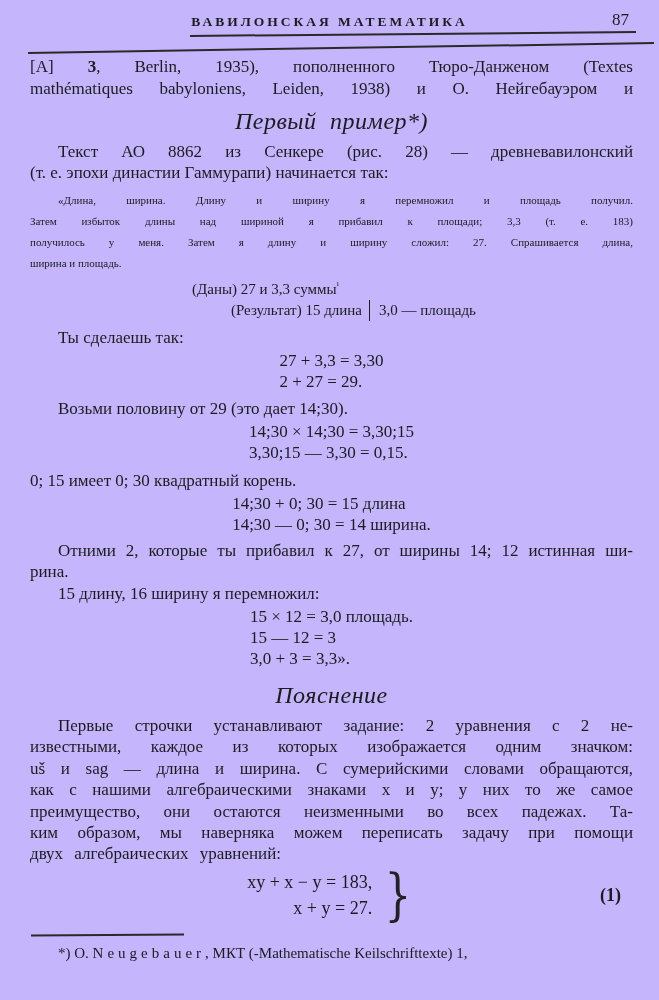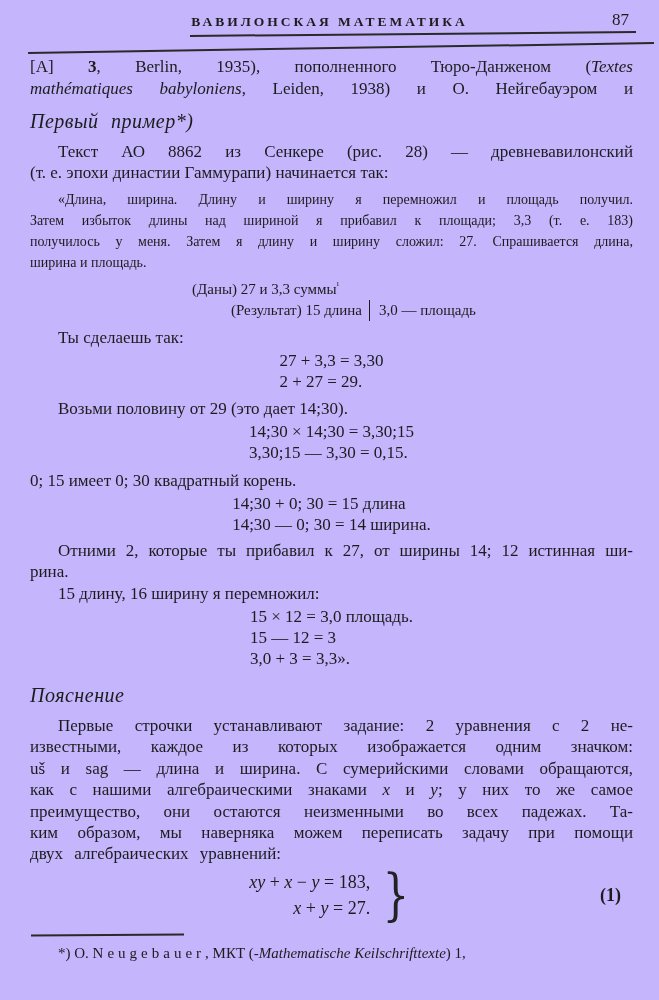--- a/index.html
+++ b/index.html
@@ -16,25 +16,25 @@
     position:absolute;top:14px;left:50%;transform:translateX(-50%);
     font-size:13.5px;font-weight:bold;letter-spacing:3px;white-space:nowrap;
   }
   .page-number{position:absolute;top:10px;right:30px;font-size:17px;}
   .rule{position:absolute;background:#2a2a28;}
   .rule-short{top:33px;left:190px;width:446px;height:2px;transform:rotate(-0.5deg);}
   .rule-long{top:47px;left:28px;width:626px;height:2.4px;transform:rotate(-0.9deg);}
   .content{position:absolute;top:56px;left:30px;width:603px;}
   .line{min-height:21px;}
   .main{font-size:17px;line-height:21.8px;}
-  .small{font-size:14px;line-height:20.6px;}
+  .small{font-size:11px;line-height:20.6px;}
   .jl{text-align:justify;text-align-last:justify;}
   .ind{text-indent:28px;}
   .heading-italic{
-    font-style:italic;text-align:left;font-size:20px;
+    font-style:italic;text-align:center;font-size:24px;
     letter-spacing:0.5px;word-spacing:7px;line-height:22px;font-family:Liberation Serif, serif;
   }
   .h1{margin-top:10px;}
   .p2{margin-top:9px;}
   .quote{margin-top:6px;}
   .given{font-size:15px;line-height:21px;margin-left:156px;margin-top:1px;}
   .given-row1{padding-left:6px;}
   .given-grid{display:flex;align-items:center;}
   .given-left{width:176px;text-align:right;}
   .given-bar{align-self:stretch;border-left:1.6px solid #1c1c1c;margin-left:7px;}
@@ -51,21 +51,21 @@
   .wsp{word-spacing:7px;}
   .eq1{position:relative;display:flex;justify-content:center;align-items:center;margin-top:2px;height:56px;font-size:18px;}
   .eq1-lines{text-align:right;line-height:26px;}
   .brace{
     font-size:56px;font-family:"DejaVu Serif",serif;font-weight:normal;
     margin-left:8px;transform:scaleX(0.75);line-height:56px;color:#222;
   }
   .eqnum{position:absolute;right:12px;top:50%;transform:translateY(-50%);font-weight:bold;font-size:18px;}
   .footnote{margin-top:11px;font-size:15px;line-height:21px;}
   .fn-rule{width:153px;height:2px;background:#2a2a28;margin:0 0 7px 1px;transform:rotate(-0.4deg);}
-  .seg-i{font-style:italic;}
+  .seg-i{}
   .seg-b{font-weight:bold;}
   .seg-lsp{letter-spacing:4px;}
 </style>
 </head>
 <body>
 
 <div class="page">
   <div class="running-head">ВАВИЛОНСКАЯ МАТЕМАТИКА</div>
   <div class="page-number">87</div>
   <div class="rule rule-short"></div>

